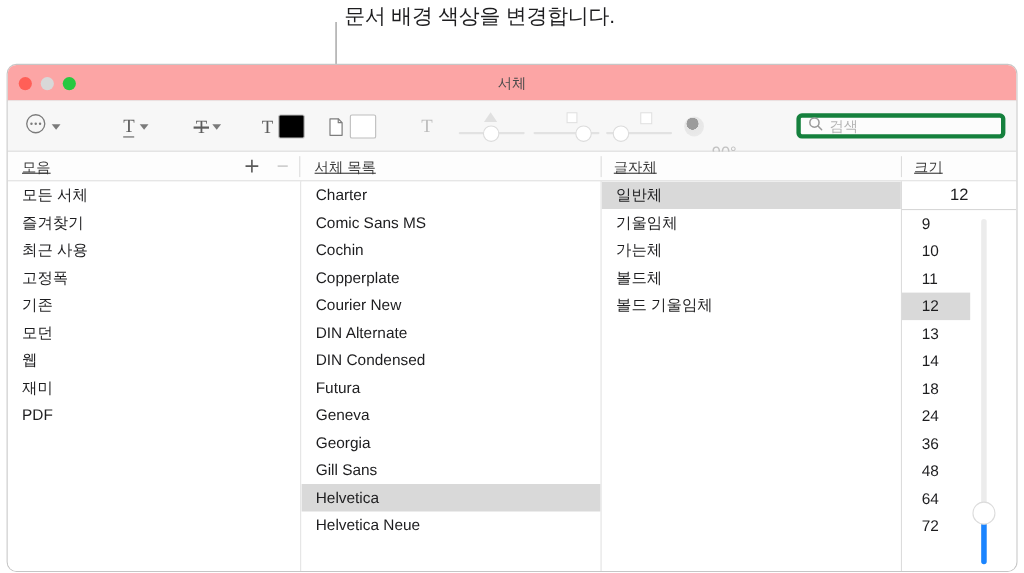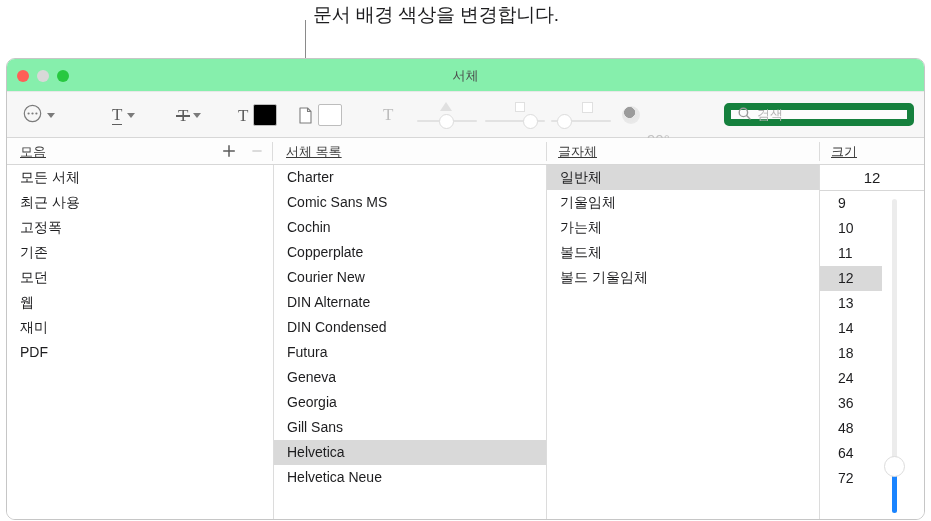--- a/index.html
+++ b/index.html
@@ -28,21 +28,21 @@
     width: 919px; height: 462px;
     background: #ffffff;
     border: 1px solid #c6c6c6;
     border-radius: 9px;
     overflow: hidden;
   }
 
   
   .titlebar {
     position: relative; height: 33px;
-    background: #86efac;
+    background: #fca5a5;
     border-bottom: 1px solid #e8e8e8;
   }
   .traffic { position: absolute; left: 10px; top: 11px; display: flex; gap: 8px; }
   .light { width: 12px; height: 12px; border-radius: 50%; }
   .light.close { background: #ff5f57; }
   .light.min   { background: #d8d8d8; }
   .light.zoom  { background: #28c840; }
   .win-title {
     position: absolute; left: 0; right: 0; top: 8px;
     text-align: center; font-size: 13px; color: #4a4a4a;
@@ -106,21 +106,21 @@
 
   .opacity-dot {
     width: 18px; height: 18px; border-radius: 50%;
     background: radial-gradient(circle at 42% 36%, #9b9b9b 0%, #9b9b9b 34%, #e6e6e6 36%, #ececec 100%);
   }
   .deg-label { font-size: 15px; color: #c2c2c2; margin-left: 7px; margin-top: 48px; }
 
   .searchbox {
     position: absolute; right: 10px; top: 11px;
     width: 190px; height: 23px;
-    background: #fcfcfc; border: 7px solid #15803d; border-radius: 5px;
+    background: #fcfcfc; border: 4px solid #15803d; border-radius: 5px;
     display: flex; align-items: center; padding: 0 7px;
   }
   .search-ph { font-size: 13px; color: #b3b3b3; margin-left: 6px; }
 
   
   .colheader {
     position: relative; height: 27px;
     background: #fdfdfd;
     border-bottom: 1px solid #d7d7d7;
     font-size: 13px; color: #3a3a3a;
@@ -301,20 +301,21 @@
 
       <div class="hdr-sep" style="left:812px;"></div>
       <div class="lbl" style="left:824px;">크기</div>
     </div>
 
     <div class="panes">
 
       <div class="pane" style="left:0; width:266px;">
         <div>
             <div class="row">모든 서체</div>
+            <div class="row">즐겨찾기</div>
             <div class="row">최근 사용</div>
             <div class="row">고정폭</div>
             <div class="row">기존</div>
             <div class="row">모던</div>
             <div class="row">웹</div>
             <div class="row">재미</div>
             <div class="row">PDF</div>
           </div>
       </div>
       <div class="v-sep" style="left:266px;"></div>

